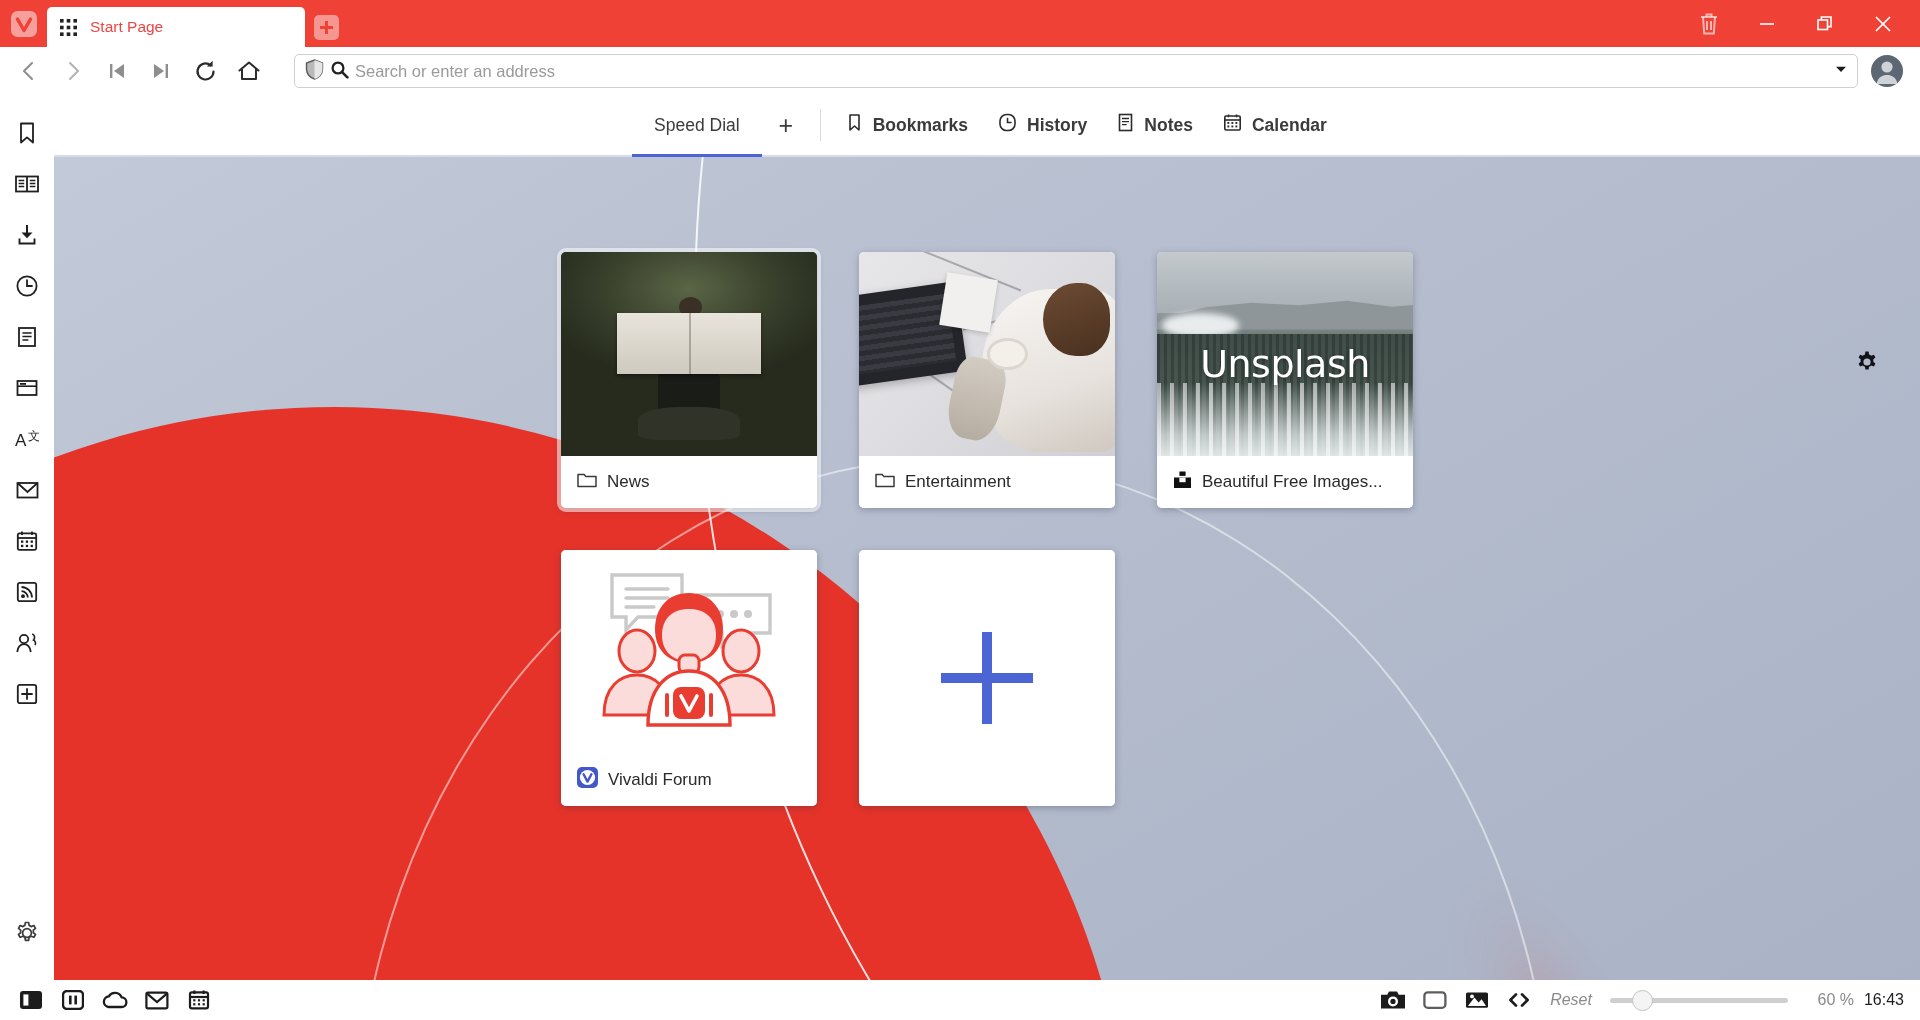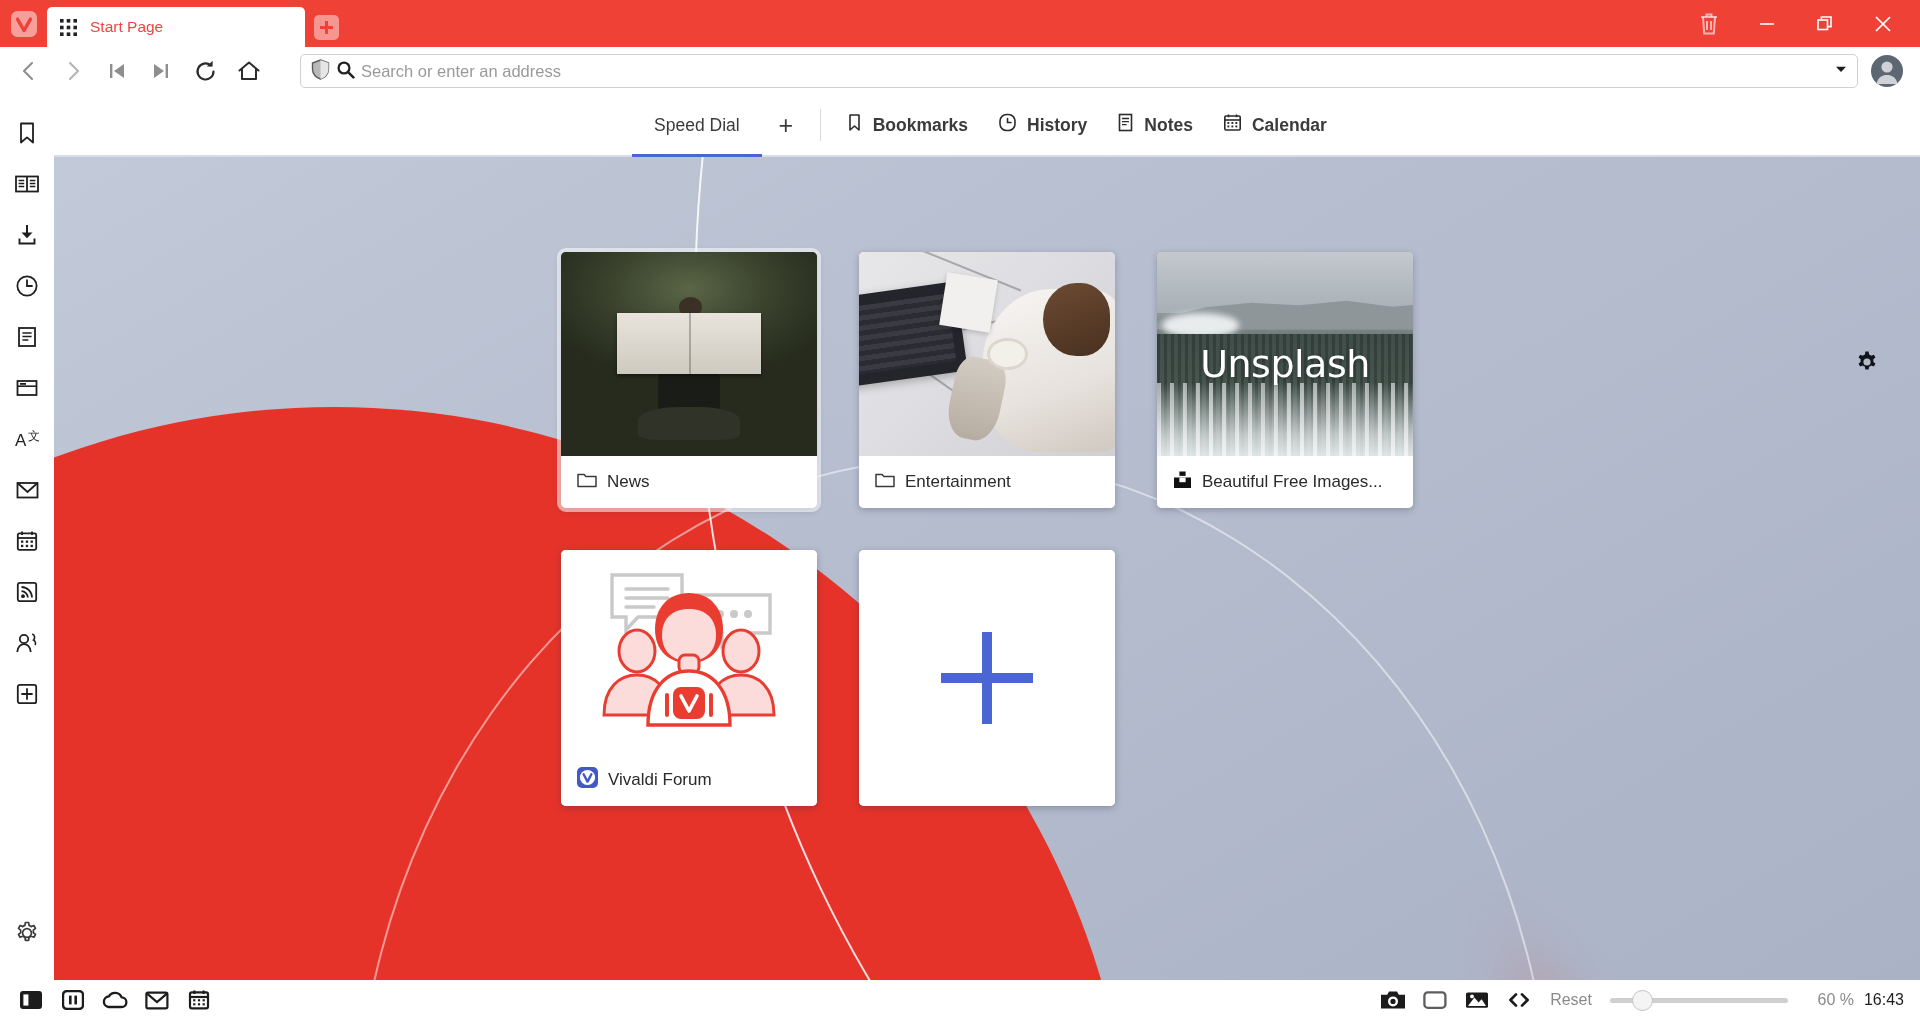--- a/index.html
+++ b/index.html
@@ -79,21 +79,21 @@
     z-index: 15;
   }
   .nav-btn {
     width: 42px; height: 40px;
     display: flex; align-items: center; justify-content: center;
     border-radius: 4px;
   }
   .addrfield {
     flex: 1 1 auto;
     height: 34px;
-    margin-left: 28px;
+    margin-left: 22px;
     background: #fff;
     border: 1px solid #d0d0d0;
     border-radius: 5px;
     display: flex; align-items: center;
     padding: 0 8px 0 10px;
     gap: 6px;
     min-width: 0;
   }
   .addr-input {
     flex: 1 1 auto; font-size: 16.5px; color: #9a9a9a;
@@ -424,21 +424,21 @@
     display: flex; align-items: center;
     padding: 0 16px 0 10px;
     gap: 0;
     z-index: 20;
   }
   .st-icon {
     width: 42px; height: 34px;
     display: flex; align-items: center; justify-content: center;
   }
   .st-spacer { flex: 1 1 auto; }
-  .zoom-reset { font-size: 16px; color: #8a8a8a; padding: 0 10px; }
+  .zoom-reset { font-size: 16px; color: #8a8a8a; padding: 0 10px; font-style: italic; }
   .zoom-slider {
     width: 178px; height: 5px; background: #cfcfcf; border-radius: 3px;
     position: relative; margin: 0 8px;
   }
   .zoom-knob {
     position: absolute; left: 22px; top: -8px;
     width: 21px; height: 21px; border-radius: 50%;
     background: #f4f4f4; border: 1px solid #c2c2c2;
   }
   .zoom-pct { font-size: 16px; color: #8a8a8a; width: 58px; text-align: right; }

